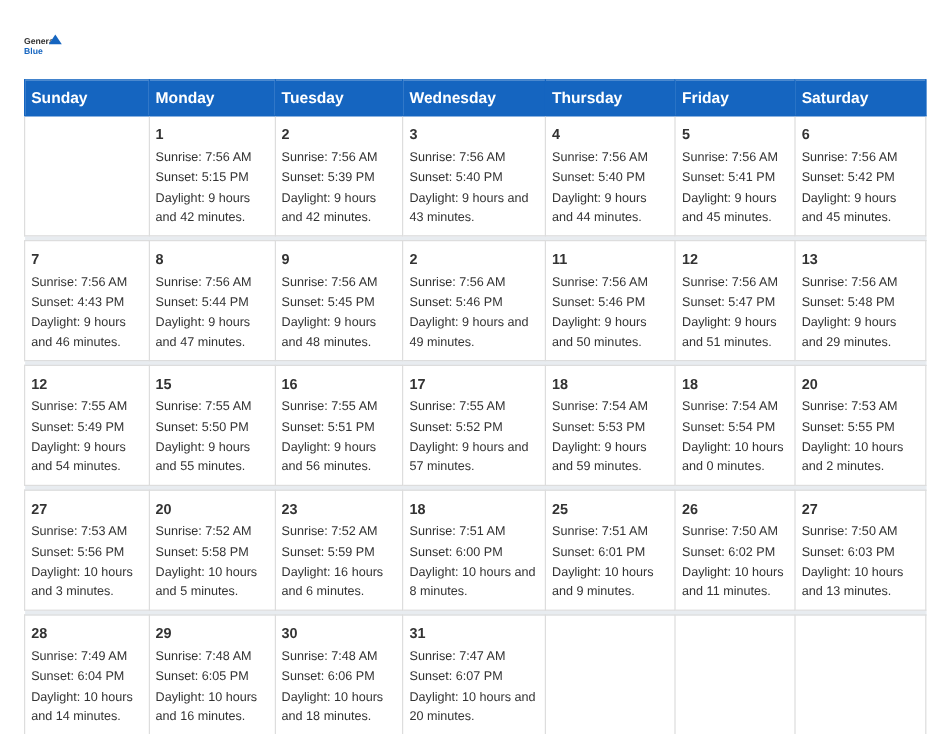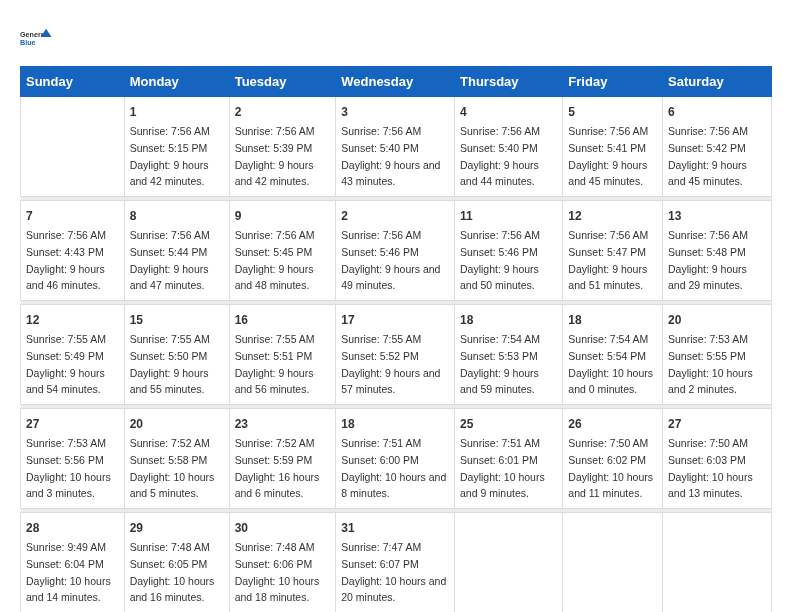--- a/index.html
+++ b/index.html
@@ -241,21 +241,21 @@
         <td><span class="day-num">27</span>
         <span class="day-info">Sunrise: 7:50 AM</span><br>
         <span class="day-info">Sunset: 6:03 PM</span><br>
         <span class="day-info">Daylight: 10 hours and 13 minutes.</span></td>
       </tr>
       <tr class="divider-row">
         <td colspan="7"></td>
       </tr>
       <tr>
         <td><span class="day-num">28</span>
-        <span class="day-info">Sunrise: 9:49 AM</span><br>
+        <span class="day-info">Sunrise: 7:49 AM</span><br>
         <span class="day-info">Sunset: 6:04 PM</span><br>
         <span class="day-info">Daylight: 10 hours and 14 minutes.</span></td>
         <td><span class="day-num">29</span>
         <span class="day-info">Sunrise: 7:48 AM</span><br>
         <span class="day-info">Sunset: 6:05 PM</span><br>
         <span class="day-info">Daylight: 10 hours and 16 minutes.</span></td>
         <td><span class="day-num">30</span>
         <span class="day-info">Sunrise: 7:48 AM</span><br>
         <span class="day-info">Sunset: 6:06 PM</span><br>
         <span class="day-info">Daylight: 10 hours and 18 minutes.</span></td>

